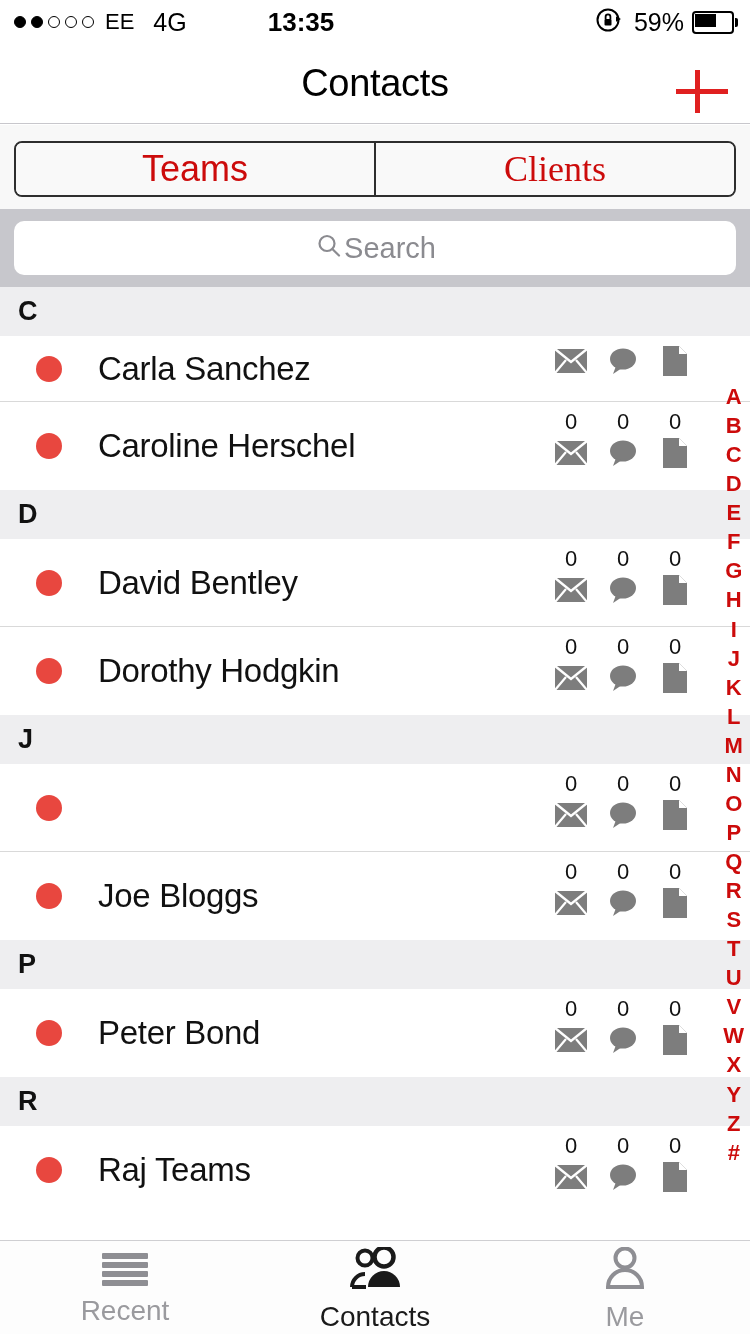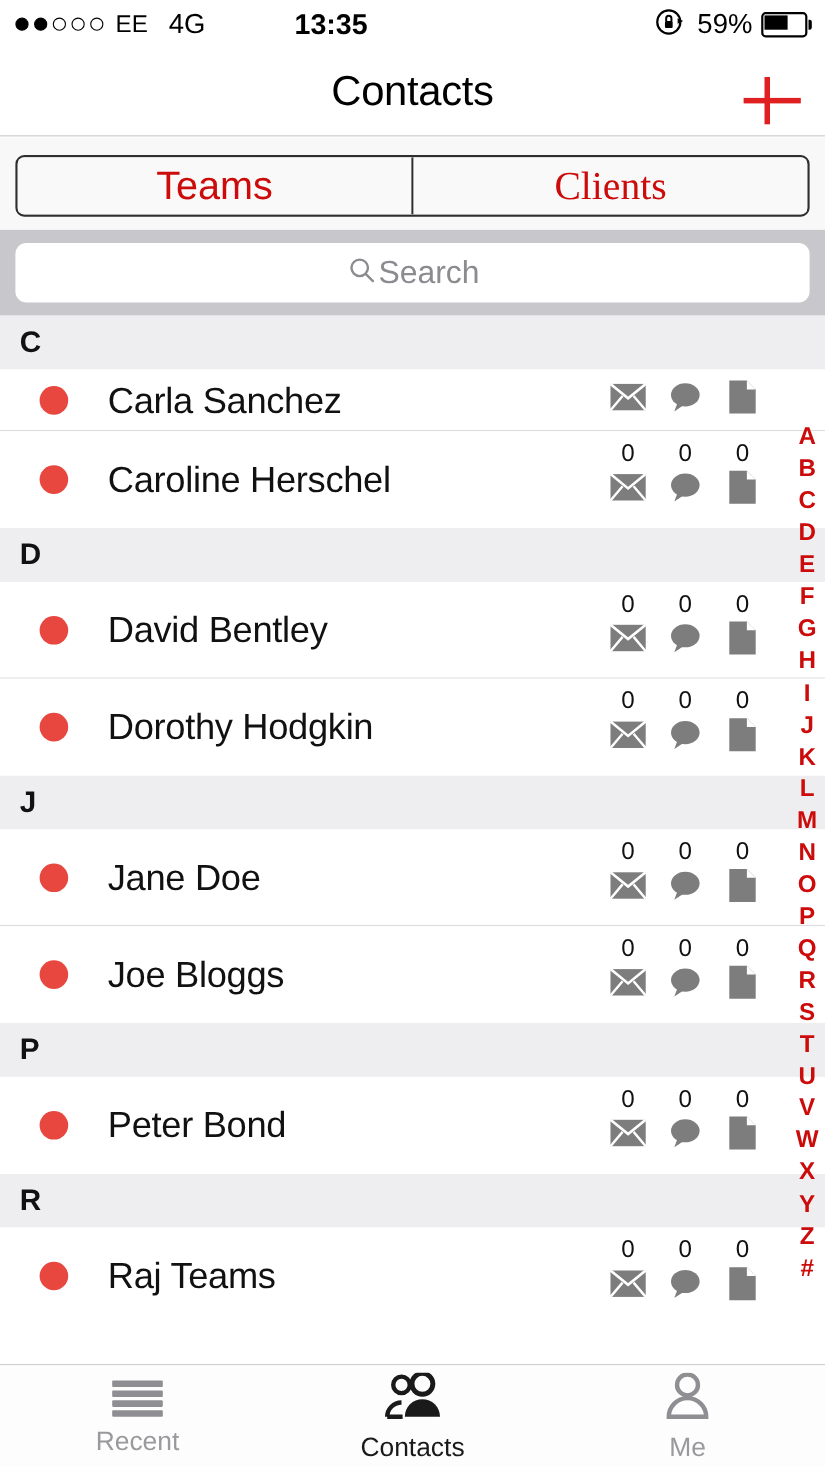--- a/index.html
+++ b/index.html
@@ -120,21 +120,21 @@
   }
   .row-actions{
     position:absolute; right:58px; top:8px; display:flex; gap:18px;
   }
   .act{ width:34px; display:flex; flex-direction:column; align-items:center; cursor:pointer; }
   .act .cnt{ font-size:22px; color:#111; line-height:24px; height:24px; }
   .act .cnt.hide{ visibility:hidden; }
   .act .gl{ height:38px; display:flex; align-items:center; justify-content:center; }
 
   
-  .row.clip-top{ height:56px; }
+  .row.clip-top{ height:66px; }
   .row.clip-top .row-actions{ top:-18px; }
 
   
   .alpha{
     position:absolute; right:0; top:386px; width:32px; height:778px;
     display:flex; flex-direction:column; align-items:center;
     justify-content:space-between; z-index:5; cursor:pointer;
   }
   .alpha span{
     font-size:22px; font-weight:bold; color:#cc0b0b; line-height:1;
@@ -143,21 +143,21 @@
 
   
   .tab-bar{
     position:absolute; bottom:0; left:0; width:750px; height:94px;
     background:#fdfdfd; border-top:1px solid #cfcfd2; display:flex;
   }
   .tab{
     flex:1; display:flex; flex-direction:column; align-items:center;
     justify-content:center; gap:8px; cursor:pointer; padding-top:4px;
   }
-  .tab-lbl{ font-size:24px; color:#9a9a9e; }
+  .tab-lbl{ font-size:28px; color:#9a9a9e; }
   .tab.active .tab-lbl{ color:#1a1a1a; }
   .ham{ width:46px; height:34px; display:flex; flex-direction:column; justify-content:space-between; }
   .ham i{ display:block; height:6px; background:#8e8e93; border-radius:1px; }
 </style>
 </head>
 <body>
 
 <div class="status-bar">
   <div class="sb-left">
     <div class="signal-dots">
@@ -359,21 +359,20 @@
               <path d="M1 1 h16 l8 8 v22 h-24 z" fill="#7d7d7d"></path>
               <path d="M17 1 v8 h8 z" fill="#ffffff"></path>
             </svg>
           </span>
         </div>
       </div>
     </div>
     <div class="sec-header">J</div>
     <div class="row">
       <span class="row-dot" style="background: rgb(232, 71, 63);"></span>
-      <span class="row-name">Jane Doe</span>
       <div class="row-actions">
         <div class="act">
           <span class="cnt">0</span>
           <span class="gl">
             <svg width="34" height="26" viewBox="0 0 34 26">
               <rect x="1" y="1" width="32" height="24" fill="#7d7d7d"></rect>
               <path d="M1 1 L17 14 L33 1" fill="none" stroke="#fff" stroke-width="2.4"></path>
               <path d="M1 25 L12 12 M33 25 L22 12" fill="none" stroke="#fff" stroke-width="2.2"></path>
             </svg>
           </span>

